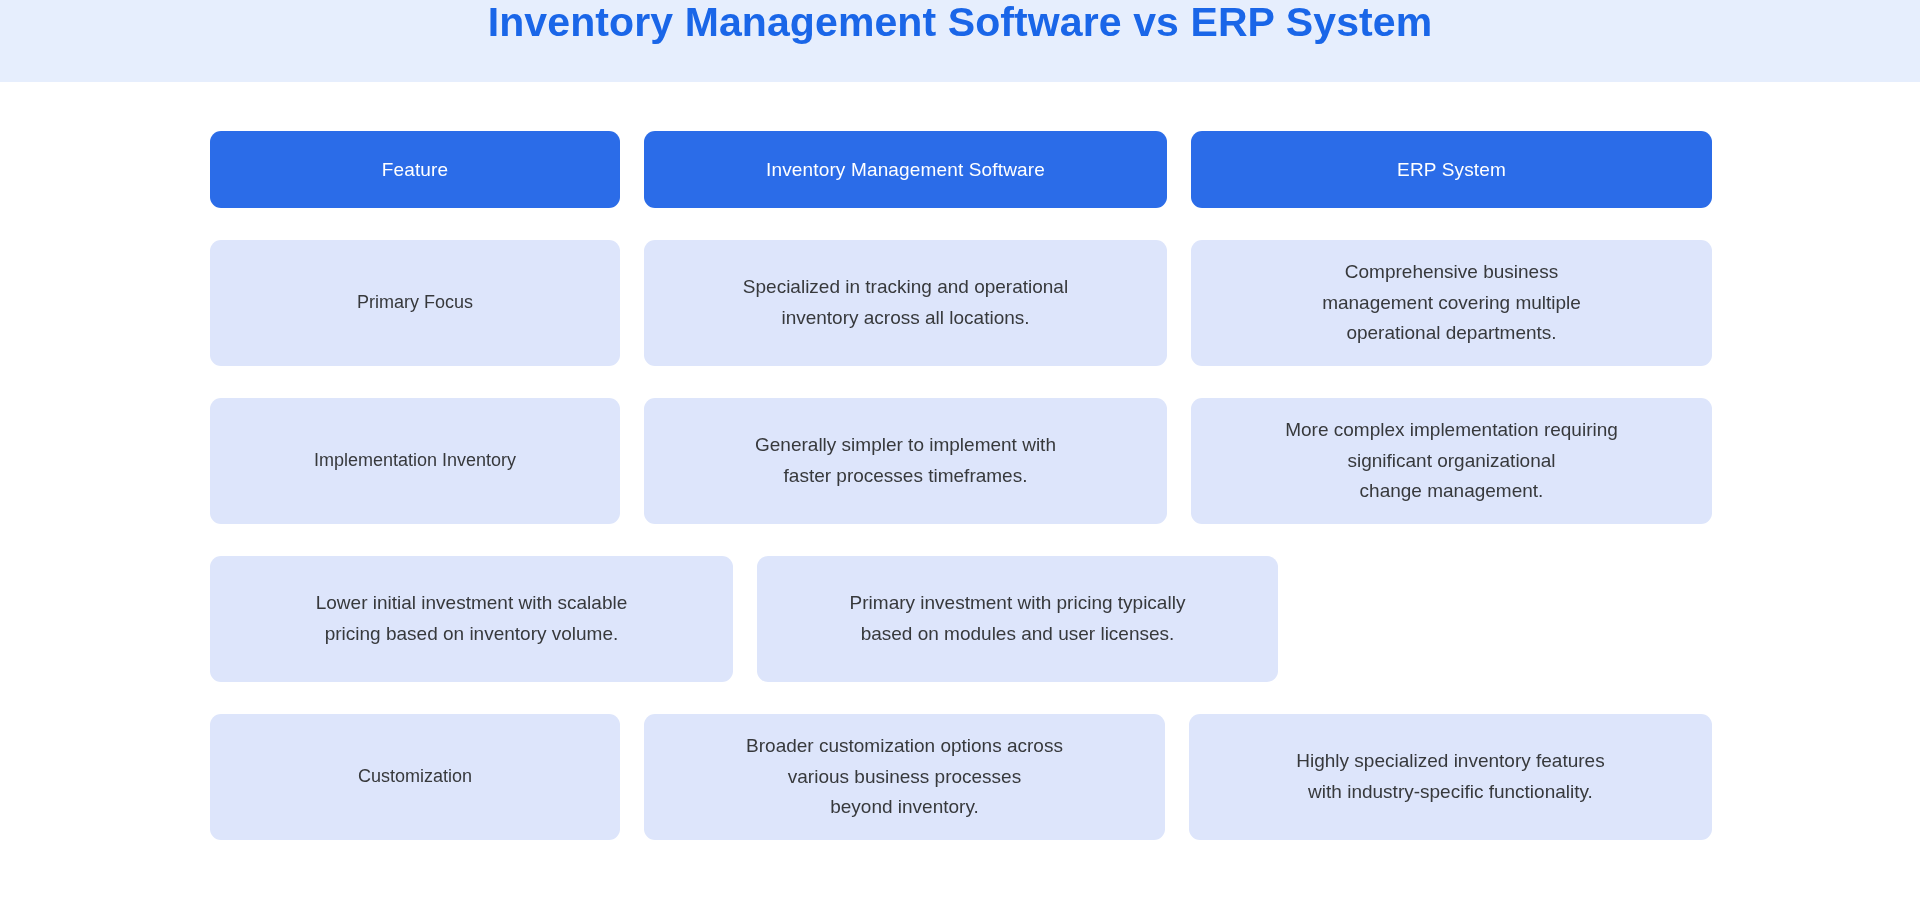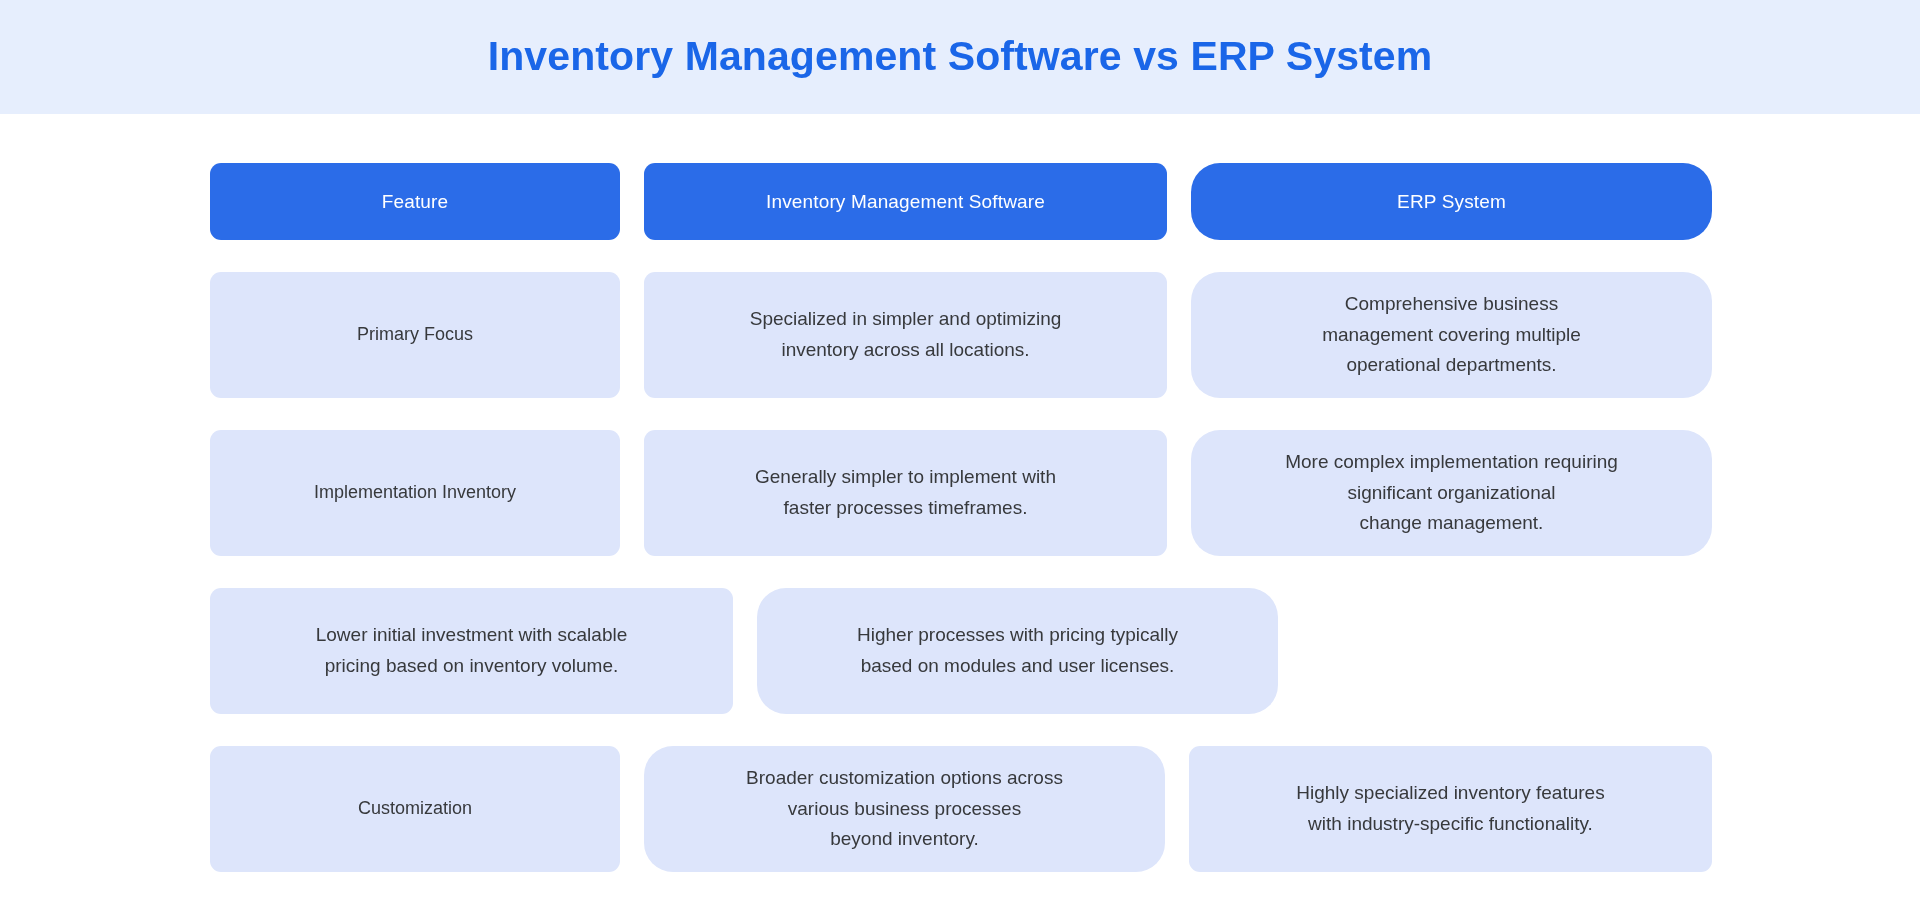--- a/index.html
+++ b/index.html
@@ -10,24 +10,23 @@
     width: 1920px;
     height: 905px;
     background: #ffffff;
     font-family: "Liberation Sans", sans-serif;
     overflow: hidden;
   }
 
   
   .title-banner {
     width: 1920px;
-    height: 114px;
+    height: 82px;
     background: #e6eefd;
     display: flex;
-    align-items: center;
     justify-content: center;
     box-sizing: border-box;
   }
   .page-title {
     font-size: 41px;
     font-weight: bold;
     color: #1a66e8;
     letter-spacing: 0.1px;
     white-space: nowrap;
     line-height: 1.1;
@@ -58,21 +57,21 @@
     align-items: center;
     justify-content: center;
     text-align: center;
     box-sizing: border-box;
     padding: 14px 18px;
   }
 
   
   .col-feature   { width: 410px; flex: 0 0 410px; }
   .col-a         { width: 523px; flex: 0 0 523px; }
-  .col-b         { width: 521px; flex: 0 0 521px; border-radius: 29px; }
+  .col-b         { width: 521px; flex: 0 0 521px; }
 
   
   .header-row .cell {
     background: #2b6ce8;
     color: #ffffff;
     height: 77px;
     font-size: 19px;
     font-weight: 400;
     letter-spacing: 0.15px;
   }
@@ -114,21 +113,21 @@
       <div class="cell col-b">
         <span class="cell-text">ERP System</span>
       </div>
     </div>
 
     <div class="table-row body-row">
       <div class="cell col-feature">
         <span class="cell-text">Primary Focus</span>
       </div>
       <div class="cell col-a">
-        <span class="cell-text">Specialized in simpler and optimizing
+        <span class="cell-text">Specialized in tracking and operational
 inventory across all locations.</span>
       </div>
       <div class="cell col-b">
         <span class="cell-text">Comprehensive business
 management covering multiple
 operational departments.</span>
       </div>
     </div>
 
     <div class="table-row body-row">
@@ -145,21 +144,21 @@
 change management.</span>
       </div>
     </div>
 
     <div class="table-row body-row">
       <div class="cell col-a">
         <span class="cell-text">Lower initial investment with scalable
 pricing based on inventory volume.</span>
       </div>
       <div class="cell col-b">
-        <span class="cell-text">Higher processes with pricing typically
+        <span class="cell-text">Primary investment with pricing typically
 based on modules and user licenses.</span>
       </div>
     </div>
 
     <div class="table-row body-row">
       <div class="cell col-feature">
         <span class="cell-text">Customization</span>
       </div>
       <div class="cell col-b">
         <span class="cell-text">Broader customization options across

